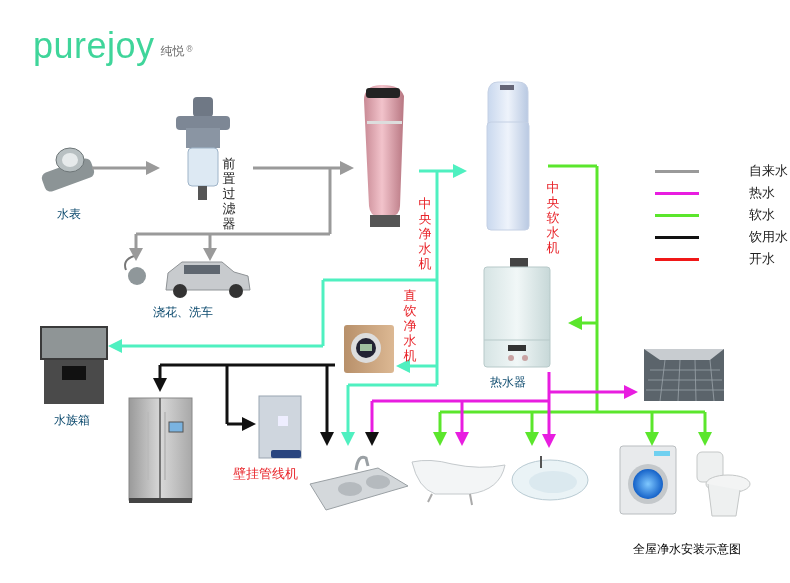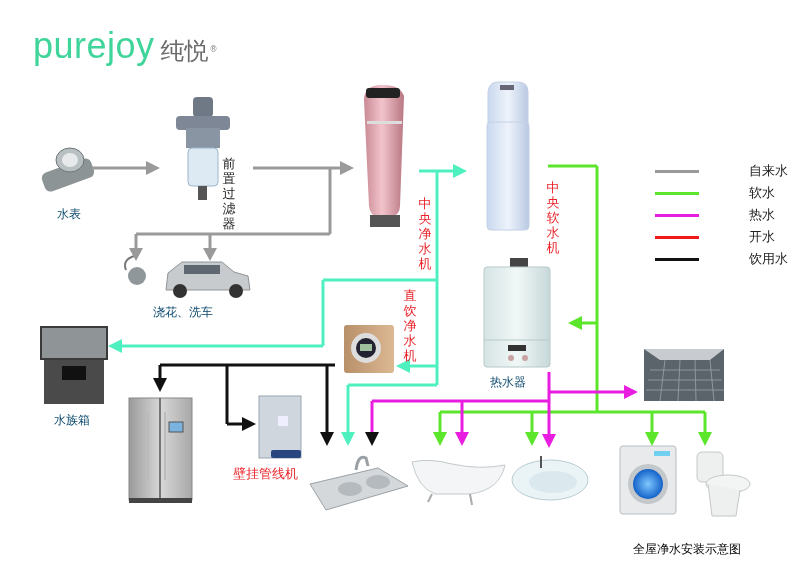--- a/index.html
+++ b/index.html
@@ -1,20 +1,20 @@
 <!DOCTYPE html>
 <html><head>
 <meta charset="utf-8">
 <style>
   html,body{margin:0;padding:0;background:#fff;}
   body{width:790px;height:583px;position:relative;overflow:hidden;font-family:"DejaVu Sans",sans-serif;}
   #stage{position:absolute;left:0;top:0;width:790px;height:583px;}
   .logo{position:absolute;left:33px;top:28px;display:flex;align-items:flex-end;}
   .logo-en{font-family:"Liberation Sans",sans-serif;font-size:36px;color:#3fd59a;letter-spacing:0.5px;line-height:36px;font-weight:400;}
-  .logo-cn{font-size:24px;color:#6b6b6b;margin-left:6px;line-height:26px;}
+  .logo-cn{font-size:12px;color:#6b6b6b;margin-left:6px;line-height:26px;}
   .logo-reg{font-size:8px;color:#888;vertical-align:top;margin-left:1px;position:relative;top:-10px;}
   .lbl{position:absolute;font-size:12px;color:#0c4a6e;white-space:nowrap;}
   .vlbl{position:absolute;font-size:13px;line-height:15px;width:14px;word-break:break-all;white-space:normal;text-align:center;}
   .red{color:#e8242a;}
   .dark{color:#222;}
   .legend{position:absolute;left:655px;top:160px;}
   .leg-item{display:flex;align-items:center;height:22px;gap:40px;}
   .leg-line{width:44px;height:3px;margin-right:10px;}
   .leg-text{font-size:13px;color:#222;}
   .caption{position:absolute;left:633px;top:541px;font-size:12px;color:#000000;}
@@ -271,30 +271,30 @@
 <div class="lbl" style="left:490px;top:374px;">热水器</div>
 <div class="lbl" style="left:54px;top:412px;">水族箱</div>
 <div class="lbl red" style="left:233px;top:465px;font-size:13px;">壁挂管线机</div>
 
 <div class="legend">
   <div class="leg-item">
     <span class="leg-line" style="background:#9a9a9a"></span>
     <span class="leg-text">自来水</span>
   </div>
   <div class="leg-item">
+    <span class="leg-line" style="background:#e81de0"></span>
+    <span class="leg-text">热水</span>
+  </div>
+  <div class="leg-item">
     <span class="leg-line" style="background:#5be62c"></span>
     <span class="leg-text">软水</span>
   </div>
   <div class="leg-item">
-    <span class="leg-line" style="background:#e81de0"></span>
-    <span class="leg-text">热水</span>
+    <span class="leg-line" style="background:#111"></span>
+    <span class="leg-text">饮用水</span>
   </div>
   <div class="leg-item">
     <span class="leg-line" style="background:#f01818"></span>
     <span class="leg-text">开水</span>
   </div>
-  <div class="leg-item">
-    <span class="leg-line" style="background:#111"></span>
-    <span class="leg-text">饮用水</span>
-  </div>
 </div>
 
 <div class="caption">全屋净水安装示意图</div>
 
 </body></html>

